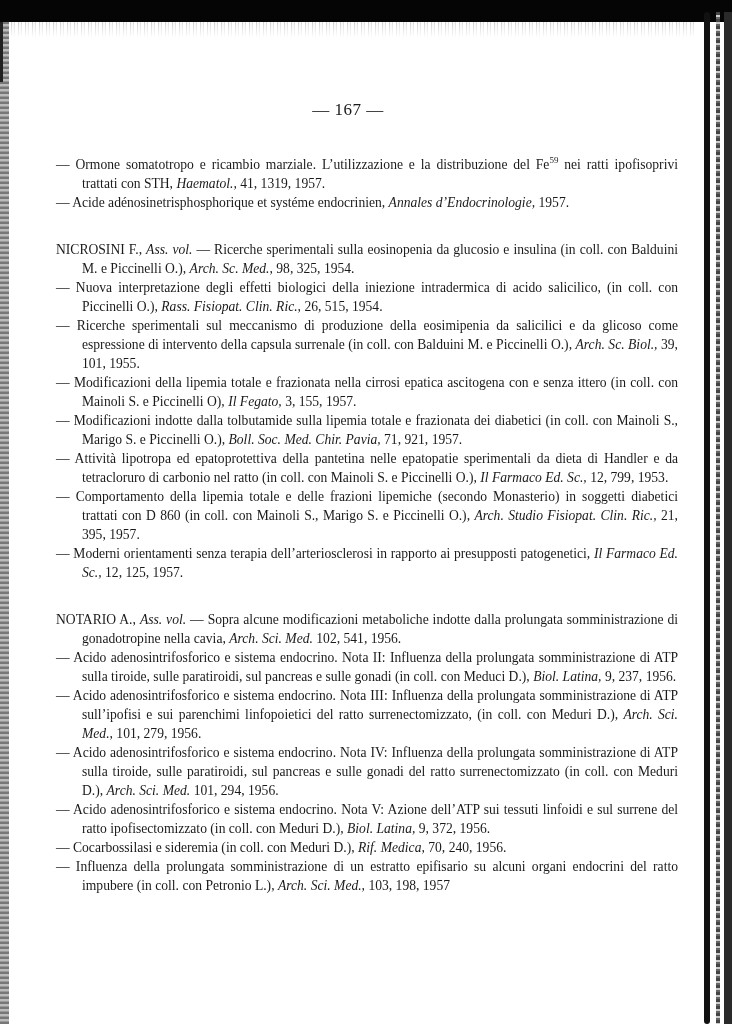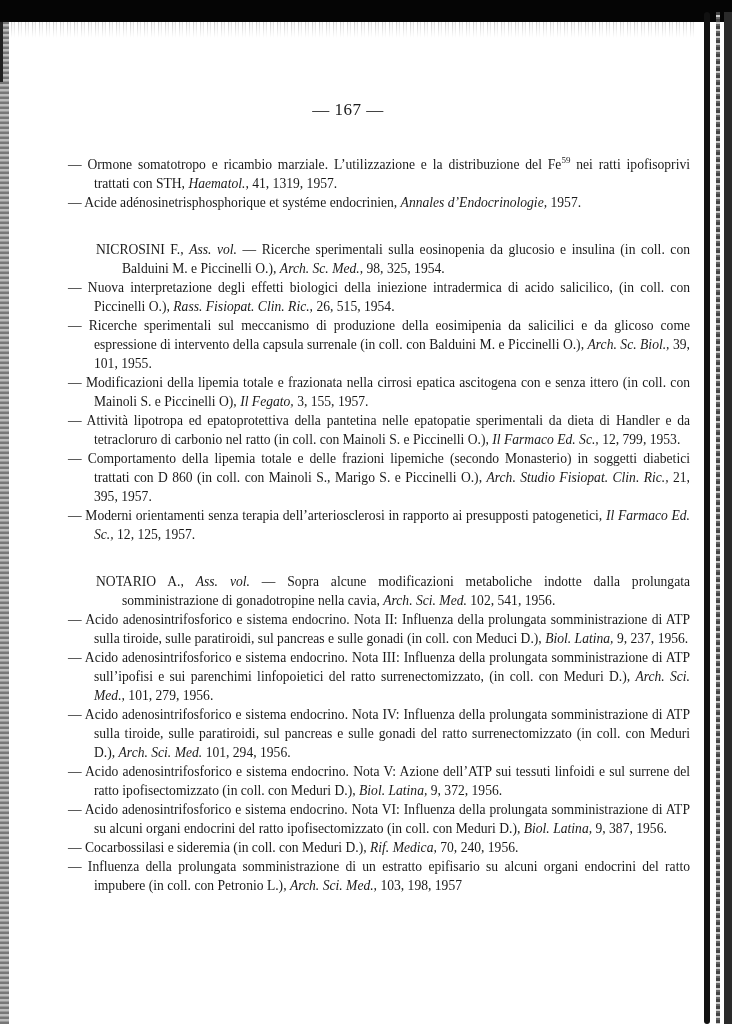--- a/index.html
+++ b/index.html
@@ -30,28 +30,28 @@
     position: absolute; left: 716px; top: 12px; width: 4px; height: 1012px;
     background: repeating-linear-gradient(180deg, #444 0 3px, #ccc 3px 5px, #666 5px 7px);
   }
   .rightedge3 { position: absolute; left: 724px; top: 12px; width: 8px; height: 1012px; background: #2a2a2a; }
 
   .pagenum {
     position: absolute; left: 0; width: 696px; top: 100px;
     text-align: center; font-size: 17px; letter-spacing: 0.5px;
   }
   .content {
-    position: absolute; left: 68px; top: 155px; width: 622px;
+    position: absolute; left: 56px; top: 155px; width: 622px;
     font-size: 13.6px; line-height: 19px;
   }
   .entry {
     text-align: justify; padding-left: 26px; text-indent: -26px;
     margin: 0;
   }
-  .entry.author { padding-left: 26px; text-indent: -26px; margin-left: 28px; }
+  .entry.author { padding-left: 26px; text-indent: -26px; }
   .gap2 { height: 28px; }
   i { font-style: italic; }
   sup { font-size: 9px; line-height: 0; vertical-align: super; }
 </style>
 </head>
 <body>
 
 <div class="topbar"></div>
 <div class="topnoise"></div>
 <div class="leftedge"></div>
@@ -69,30 +69,30 @@
     <p class="entry"><span>— Acide adénosinetrisphosphorique et systéme endocrinien, </span><i>Annales d’Endocrinologie,</i><span> 1957.</span></p>
   </div>
 
   <div class="gap2"></div>
 
   <div>
     <p class="entry author"><span>NICROSINI F.,</span> <i>Ass. vol.</i><span> — Ricerche sperimentali sulla eosinopenia da glucosio e insulina (in coll. con Balduini M. e Piccinelli O.), </span><i>Arch. Sc. Med.,</i><span> 98, 325, 1954.</span></p>
     <p class="entry"><span>— Nuova interpretazione degli effetti biologici della iniezione intradermica di acido salicilico, (in coll. con Piccinelli O.), </span><i>Rass. Fisiopat. Clin. Ric.,</i><span> 26, 515, 1954.</span></p>
     <p class="entry"><span>— Ricerche sperimentali sul meccanismo di produzione della eosimipenia da salicilici e da glicoso come espressione di intervento della capsula surrenale (in coll. con Balduini M. e Piccinelli O.), </span><i>Arch. Sc. Biol.,</i><span> 39, 101, 1955.</span></p>
     <p class="entry"><span>— Modificazioni della lipemia totale e frazionata nella cirrosi epatica ascitogena con e senza ittero (in coll. con Mainoli S. e Piccinelli O), </span><i>Il Fegato,</i><span> 3, 155, 1957.</span></p>
+    <p class="entry"><span>— Modificazioni indotte dalla tolbutamide sulla lipemia totale e frazionata dei diabetici (in coll. con Mainoli S., Marigo S. e Piccinelli O.), </span><i>Boll. Soc. Med. Chir. Pavia,</i><span> 71, 921, 1957.</span></p>
     <p class="entry"><span>— Attività lipotropa ed epatoprotettiva della pantetina nelle epatopatie sperimentali da dieta di Handler e da tetracloruro di carbonio nel ratto (in coll. con Mainoli S. e Piccinelli O.), </span><i>Il Farmaco Ed. Sc.,</i><span> 12, 799, 1953.</span></p>
     <p class="entry"><span>— Comportamento della lipemia totale e delle frazioni lipemiche (secondo Monasterio) in soggetti diabetici trattati con D 860 (in coll. con Mainoli S., Marigo S. e Piccinelli O.), </span><i>Arch. Studio Fisiopat. Clin. Ric.,</i><span> 21, 395, 1957.</span></p>
     <p class="entry"><span>— Moderni orientamenti senza terapia dell’arteriosclerosi in rapporto ai presupposti patogenetici, </span><i>Il Farmaco Ed. Sc.,</i><span> 12, 125, 1957.</span></p>
   </div>
 
   <div class="gap2"></div>
 
   <div>
     <p class="entry author"><span>NOTARIO A.,</span> <i>Ass. vol.</i><span> — Sopra alcune modificazioni metaboliche indotte dalla prolungata somministrazione di gonadotropine nella cavia, </span><i>Arch. Sci. Med.</i><span> 102, 541, 1956.</span></p>
     <p class="entry"><span>— Acido adenosintrifosforico e sistema endocrino. Nota II: Influenza della prolungata somministrazione di ATP sulla tiroide, sulle paratiroidi, sul pancreas e sulle gonadi (in coll. con Meduci D.), </span><i>Biol. Latina,</i><span> 9, 237, 1956.</span></p>
     <p class="entry"><span>— Acido adenosintrifosforico e sistema endocrino. Nota III: Influenza della prolungata somministrazione di ATP sull’ipofisi e sui parenchimi linfopoietici del ratto surrenectomizzato, (in coll. con Meduri D.), </span><i>Arch. Sci. Med.,</i><span> 101, 279, 1956.</span></p>
     <p class="entry"><span>— Acido adenosintrifosforico e sistema endocrino. Nota IV: Influenza della prolungata somministrazione di ATP sulla tiroide, sulle paratiroidi, sul pancreas e sulle gonadi del ratto surrenectomizzato (in coll. con Meduri D.), </span><i>Arch. Sci. Med.</i><span> 101, 294, 1956.</span></p>
     <p class="entry"><span>— Acido adenosintrifosforico e sistema endocrino. Nota V: Azione dell’ATP sui tessuti linfoidi e sul surrene del ratto ipofisectomizzato (in coll. con Meduri D.), </span><i>Biol. Latina,</i><span> 9, 372, 1956.</span></p>
-    <p class="entry"><span>— Acido adenosintrifosforico e sistema endocrino. Nota VI: Influenza della prolungata somministrazione di ATP su alcuni organi endocrini del ratto ipofisectomizzato (in coll. con Meduri D.), </span><i>Biol. Latina,</i><span> 9, 387, 1956.</span></p>
     <p class="entry"><span>— Cocarbossilasi e sideremia (in coll. con Meduri D.), </span><i>Rif. Medica,</i><span> 70, 240, 1956.</span></p>
     <p class="entry"><span>— Influenza della prolungata somministrazione di un estratto epifisario su alcuni organi endocrini del ratto impubere (in coll. con Petronio L.), </span><i>Arch. Sci. Med.,</i><span> 103, 198, 1957</span></p>
   </div>
 </div>
 
 </body></html>

